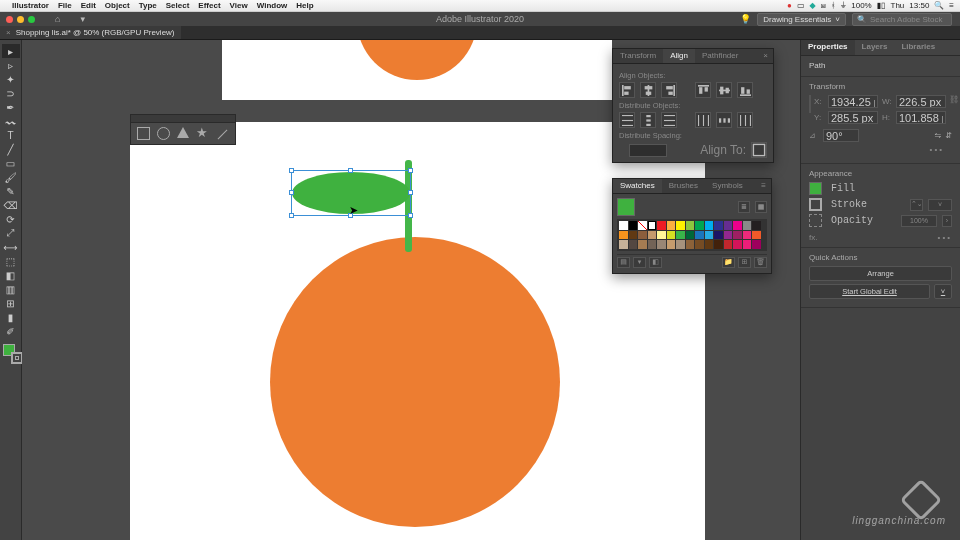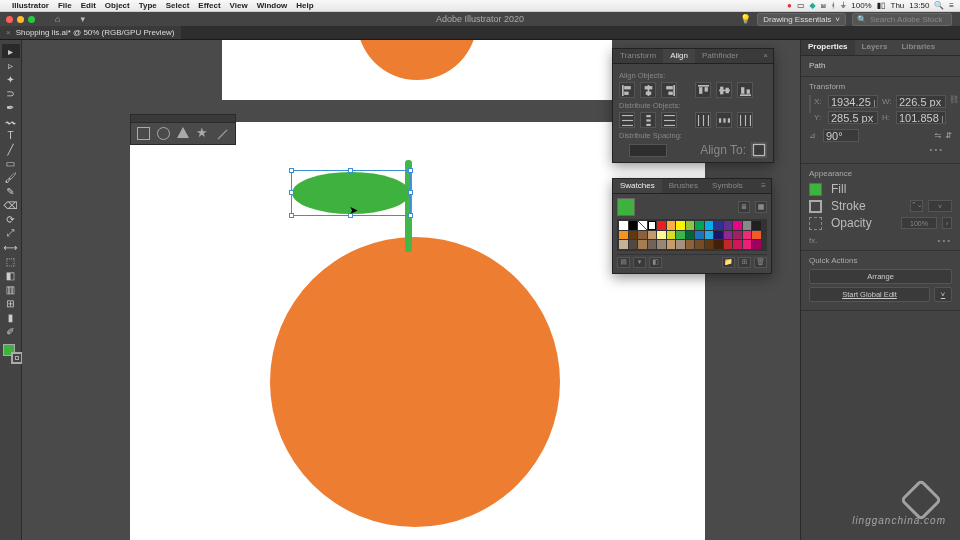--- a/index.html
+++ b/index.html
@@ -80,21 +80,21 @@
 .xf-row { display: flex; align-items: center; gap: 4px; margin-bottom: 3px; }
 .xf-row .lbl { width: 10px; color: #888; }
 .xf-row input { width: 50px; height: 13px; background: #3a3a3a; border: 1px solid #555; color: #ccc; font-size: 11px; padding: 0 2px; }
 .xf-link { width: 10px; text-align: center; color: #888; }
 .rot-row input { width: 36px; }
 .appearance .chip { width: 13px; height: 13px; display:inline-block; vertical-align:middle; margin-right:4px;}
 .chip.fill { background:#3fb13f; border:1px solid #666;}
 .chip.stroke { background:#434343; border:2px solid #aaa;}
 .chip.opacity { border:1px dashed #888;}
 .appearance .arow { display:flex; align-items:center; gap:5px; margin-bottom:3px; }
-.appearance .arow .txt { flex:1; color:#bbb; font-size:12px; }
+.appearance .arow .txt { flex:1; color:#bbb; font-size:10px;font-family:Liberation Mono, monospace; }
 .appearance .arow .dd { width:24px; height:12px; background:#3a3a3a; border:1px solid #555; display:flex; align-items:center; justify-content:center; font-size:7px; color:#888;}
 .appearance .arow .updn { width:13px; height:12px; background:#3a3a3a; border:1px solid #555; font-size:7px; color:#888; text-align:center;}
 .appearance .fx-row { display:flex; justify-content:space-between; align-items:center; color:#888; font-size:8px; padding-top:3px;}
 .appearance .fx-row .dots { letter-spacing:2px; }
 
 .quick .qa-btn { display:block; width:100%; height:15px; background:#3a3a3a; border:1px solid #555; color:#ccc; font-size:7.5px; margin-bottom:3px; cursor:pointer; border-radius:2px;}
 .quick .qa-row { display:flex; gap:4px; }
 .quick .qa-row .qa-btn { flex:1; }
 .quick .edit-row { display:flex; gap:4px; }
 .quick .edit-row .qa-btn { flex:1;text-decoration:underline; }

